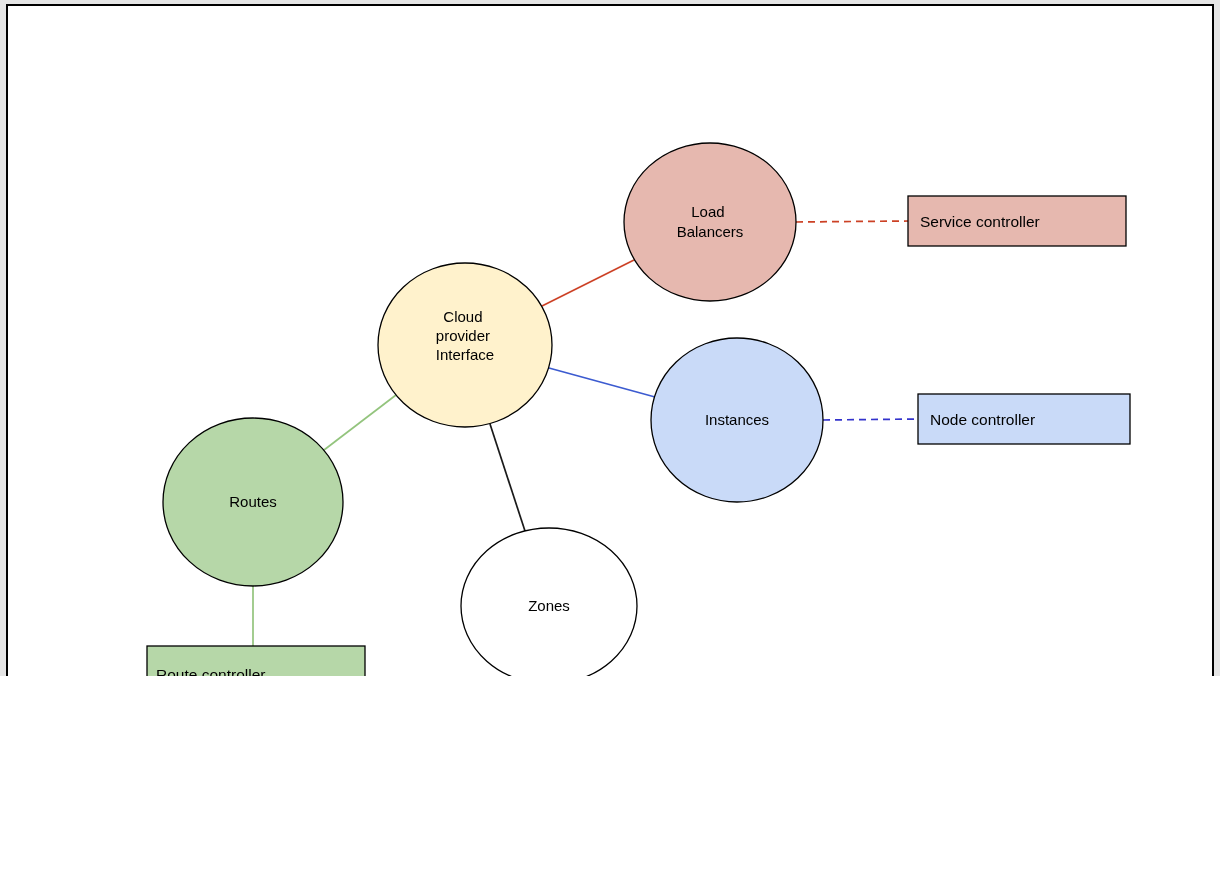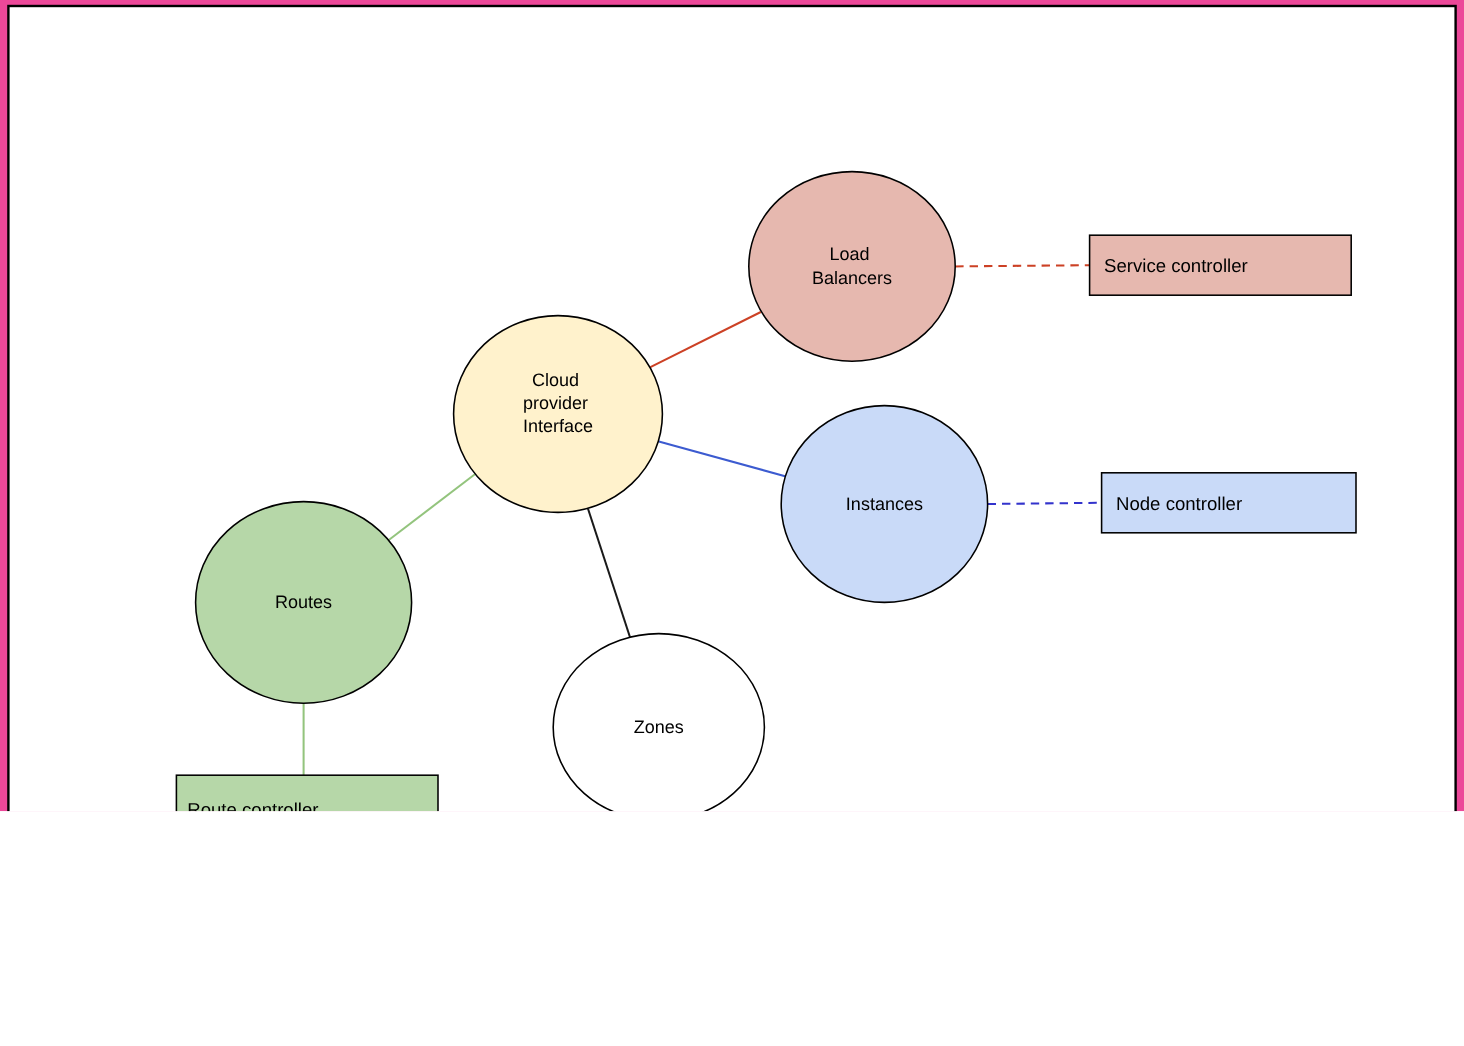--- a/index.html
+++ b/index.html
@@ -4,21 +4,21 @@
 <style>
   html, body {
     margin: 0;
     padding: 0;
     background: #ffffff;
   }
   .canvas {
     position: relative;
     width: 1220px;
     height: 676px;
-    background: #ec4899;
+    background: #e5e5e5;
     overflow: hidden;
   }
   svg { display: block; }
   .node-label {
     font-family: "Liberation Sans", sans-serif;
     font-size: 15px;
     fill: #000000;
     text-anchor: middle;
   }
   .rect-label {

